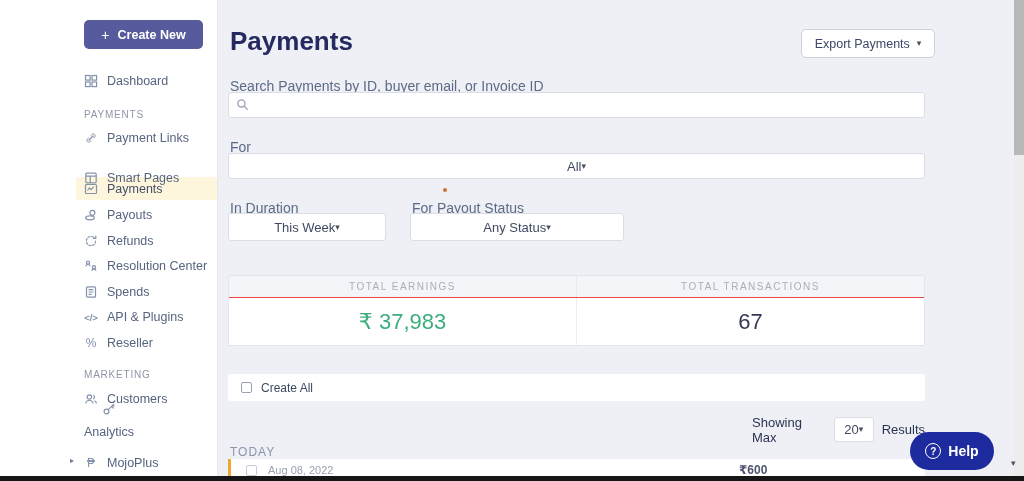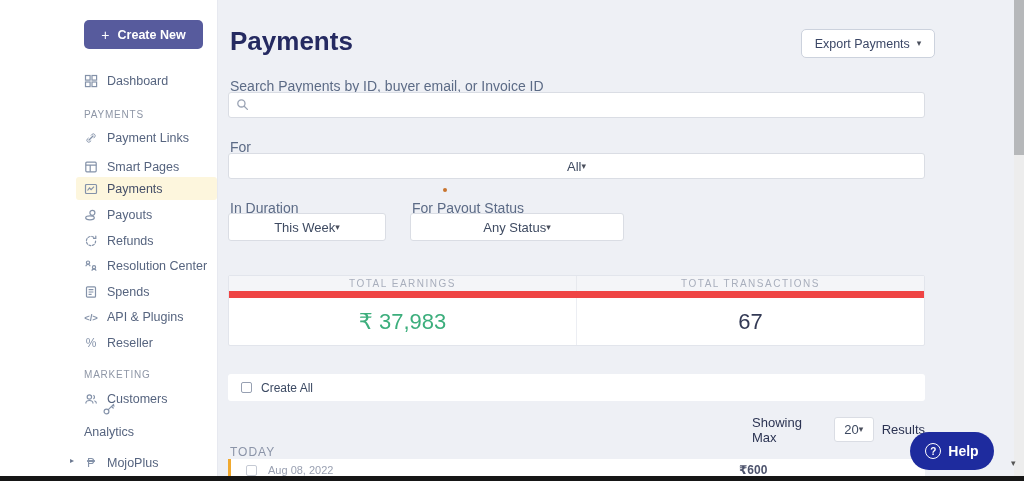--- a/index.html
+++ b/index.html
@@ -35,21 +35,21 @@
   .search-ic { position:absolute; left:8px; top:6px; width:13px; height:13px; color:#9aa3b4; }
   .select { background:#fff; border:1px solid #dadde4; border-radius:3px; display:flex;
     align-items:center; justify-content:center; padding:0 10px; font-size:13px;
     color:#3e4a61; cursor:pointer; position:absolute; }
   .caret { font-size:9px; color:#4a4f5c; line-height:1; }
   .dot { position:absolute; left:443px; top:188px; width:4px; height:4px; border-radius:50%;
          background:#c8742e; }
   
   .totals { position:absolute; left:228px; top:275px; width:697px; height:71px; background:#fff;
             border:1px solid #e2e5ec; border-radius:2px; display:flex; flex-direction:column; }
-  .totals-head { display:flex; height:22px; background:#f4f5f8; border-bottom:7px solid #ef4444; }
+  .totals-head { display:flex; height:22px; background:#f4f5f8; border-bottom:1px solid #ef4444; }
   .totals-head > div { flex:1; display:flex; align-items:center; justify-content:center;
     font-size:10px; color:#a8aebc; letter-spacing:1.5px; }
   .totals-head > div:first-child { border-right:1px solid #e7e9ee; }
   .totals-vals { display:flex; flex:1; }
   .totals-vals > div { flex:1; display:flex; align-items:center; justify-content:center; font-size:22px; }
   .totals-vals > div:first-child { border-right:1px solid #eceef3; color:#3cae7c; }
   .totals-vals > div:last-child { color:#333a55; }
   
   .selall { position:absolute; left:228px; top:374px; width:697px; height:27px; background:#fff;
     border-radius:3px; display:flex; align-items:center; gap:9px; padding-left:13px;
@@ -103,21 +103,21 @@
   <div class="side-head" style="top:109px;">PAYMENTS</div>
 
   <div class="side-item" style="top:127px;">
     <svg viewBox="0 0 14 14" fill="none" stroke="currentColor" stroke-width="1.2" stroke-linecap="round">
         <path d="M5.2 8.8 3.9 10a2.3 2.3 0 0 0 3.2 3.2l1.3-1.2M8.8 5.2 10 3.9a2.3 2.3 0 0 1 3.2 3.2l-1.2 1.3" transform="scale(0.82)"></path>
         <path d="M5 9 9 5"></path>
       </svg>
     <span>Payment Links</span>
   </div>
 
-  <div class="side-item" style="top:156px;">
+  <div class="side-item" style="top:167px;">
     <svg viewBox="0 0 14 14" fill="none" stroke="currentColor" stroke-width="1.2">
         <rect x="1.8" y="2.2" width="10.4" height="9.6" rx="1"></rect>
         <path d="M1.8 5.2h10.4M6.2 5.2v6.6"></path>
       </svg>
     <span>Smart Pages</span>
   </div>
 
   <div class="side-item" style="top:178px; color:#454f69;">
     <svg viewBox="0 0 14 14" fill="none" stroke="currentColor" stroke-width="1.2">
         <rect x="1.5" y="2.5" width="11" height="9" rx="1"></rect>

